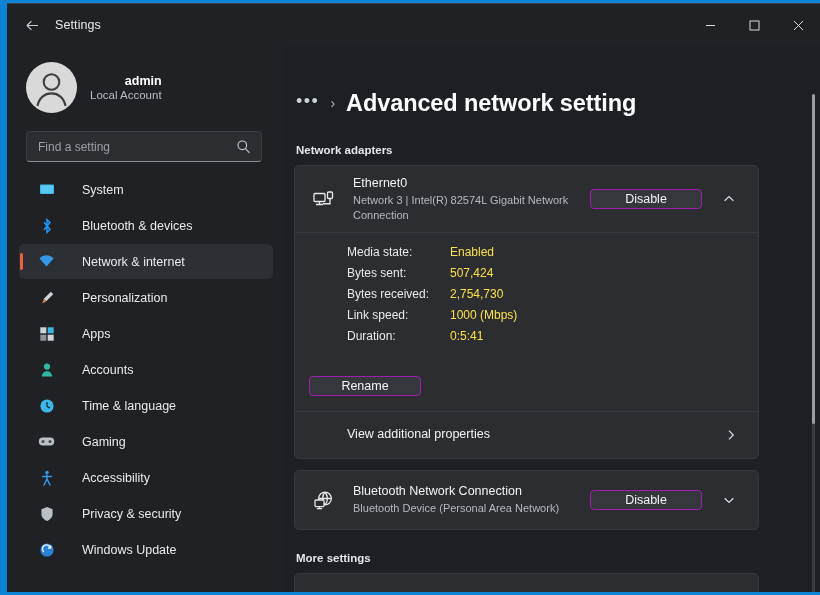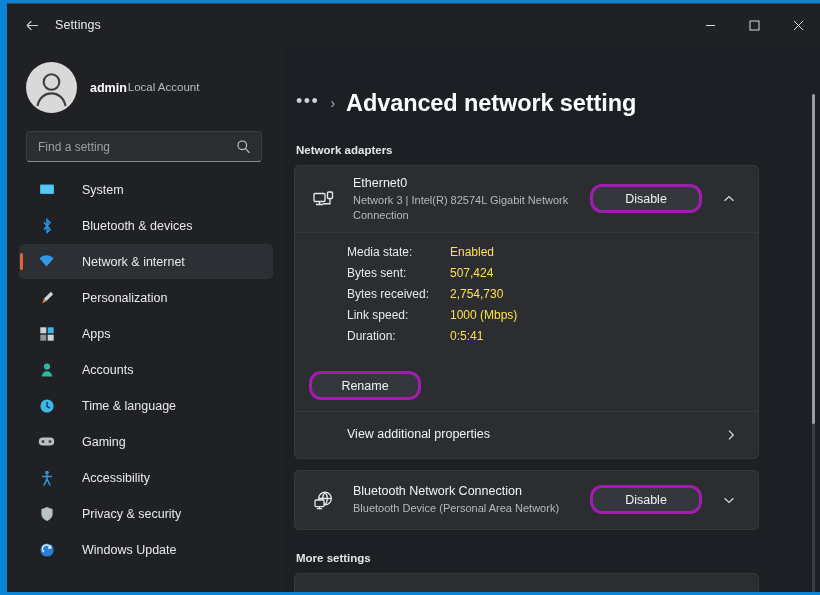--- a/index.html
+++ b/index.html
@@ -93,21 +93,21 @@
     height: 74px;
   }
   .avatar {
     width: 51px; height: 51px;
     border-radius: 50%;
     background: #d9d9d9;
     display: flex; align-items: flex-end; justify-content: center;
     overflow: hidden;
     flex: 0 0 51px;
   }
-  .acct-text { display: flex; flex-direction: row; gap: 1px; }
+  .acct-text { display: flex; flex-direction: column; gap: 1px; align-items: flex-end; }
   .acct-name { font-size: 12.5px; color: #ffffff; font-weight: bold; }
   .acct-sub { font-size: 11.5px; color: #b9bdc2; }
 
   .searchwrap {
     margin: 11px 16px 0 7px;
     width: 236px;
     height: 31px;
     background: #2b2d31;
     border: 1px solid #3a3d42;
     border-bottom: 1px solid #8b8f94;
@@ -224,26 +224,26 @@
   .row-sub {
     font-size: 11px;
     color: #b5b9be;
     line-height: 1.35;
     margin-top: 1px;
     max-width: 225px;
   }
 
   .btn {
     background: #34373c;
-    border: 3px solid #a21caf;
-    border-radius: 12px;
+    border: 1px solid #a21caf;
+    border-radius: 4px;
     color: #f1f3f4;
     font-size: 12.5px;
     font-family: "Liberation Sans", sans-serif;
-    height: 29px;
+    height: 20px;
     min-width: 112px;
     padding: 0 14px;
     display: flex; align-items: center; justify-content: center;
     flex: 0 0 auto;
   }
   .chev {
     width: 26px; height: 26px;
     flex: 0 0 26px;
     display: flex; align-items: center; justify-content: center;
     color: #d4d8dc;

